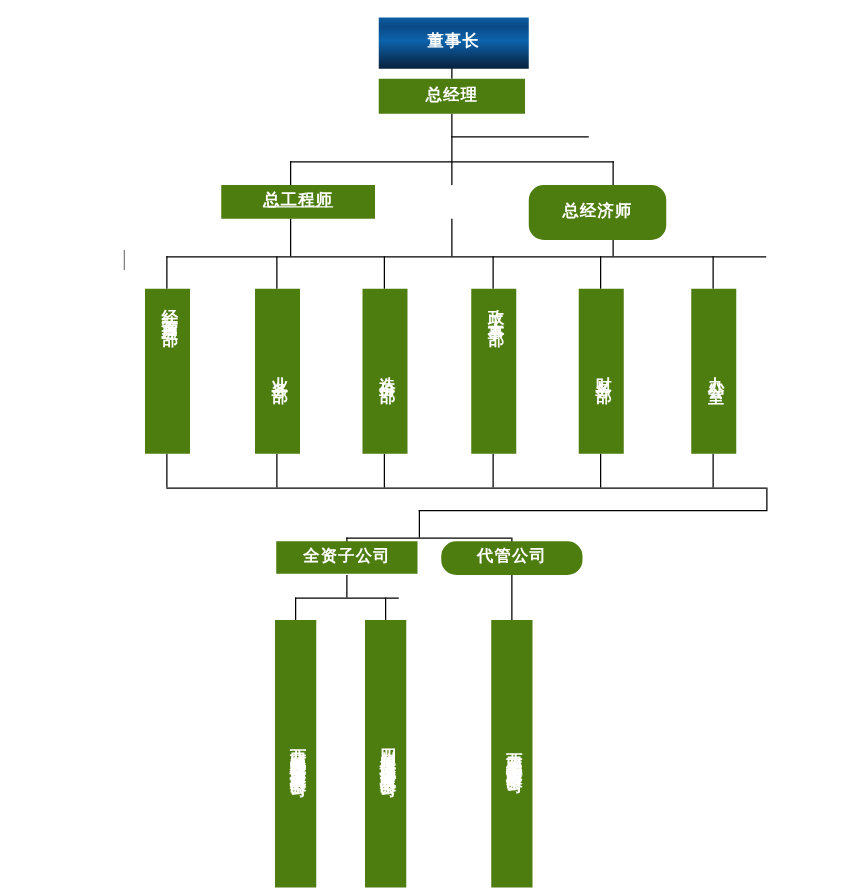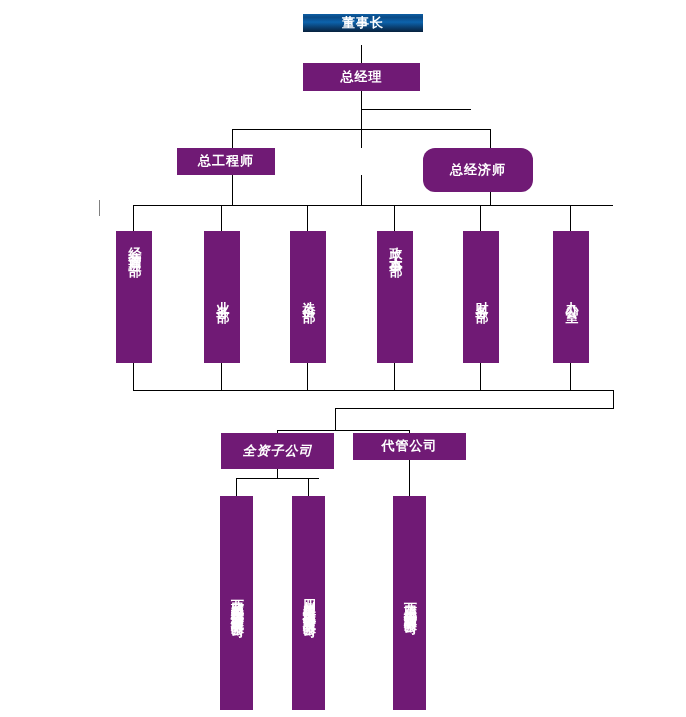--- a/index.html
+++ b/index.html
@@ -14,21 +14,21 @@
     position: relative;
     width: 686px;
     height: 717px;
     background: #ffffff;
     overflow: hidden;
   }
 
   
   .box {
     position: absolute;
-    background: #701a75;
+    background: #4d7c0f;
     color: #ffffff;
     display: flex;
     align-items: center;
     justify-content: center;
     text-align: center;
     box-sizing: border-box;
     font-size: 13px;
     font-weight: 700;
     letter-spacing: 1px;
     line-height: 1.15;
@@ -67,37 +67,37 @@
     width: 1px;
     background: #808080;
     z-index: 1;
   }
 </style>
 </head>
 <body>
 
 <div id="chart">
 
-  <div class="box gradient" style="left:303px; top:14px; width:120px; height:18px;">董事长</div>
+  <div class="box gradient" style="left:303px; top:14px; width:120px; height:41px;">董事长</div>
 
   <div class="ln v" style="left:361px; top:45px; height:18px;"></div>
 
   <div class="box" style="left:303px; top:63px; width:117px; height:28px;">总经理</div>
 
   <div class="ln v" style="left:361px; top:91px; height:38px;"></div>
 
   <div class="ln h" style="left:361px; top:109px; width:110px;"></div>
 
 
   <div class="ln h" style="left:232px; top:129px; width:259px;"></div>
   <div class="ln v" style="left:232px; top:129px; height:19px;"></div>
   <div class="ln v" style="left:361px; top:129px; height:19px;"></div>
   <div class="ln v" style="left:490px; top:129px; height:19px;"></div>
 
-  <div class="box" style="left:177px; top:148px; width:98px; height:27px;">总工程师</div>
+  <div class="box" style="left:177px; top:148px; width:123px; height:27px;text-decoration:underline;">总工程师</div>
   <div class="box" style="left:423px; top:148px; width:110px; height:44px;border-radius:12px;">总经济师</div>
 
   <div class="ln v" style="left:232px; top:175px; height:30px;"></div>
   <div class="ln v" style="left:361px; top:175px; height:30px;"></div>
   <div class="ln v" style="left:490px; top:175px; height:30px;"></div>
 
   <div class="tick" style="left:99px; top:200px; height:16px;"></div>
 
   <div class="ln h" style="left:133px; top:205px; width:480px;"></div>
   <div class="ln v" style="left:133px; top:205px; height:26px;"></div>
@@ -122,22 +122,22 @@
   <div class="ln v" style="left:570px; top:363px; height:27px;"></div>
   <div class="ln h" style="left:133px; top:390px; width:480px;"></div>
   <div class="ln v" style="left:613px; top:390px; height:18px;"></div>
   <div class="ln h" style="left:335px; top:408px; width:279px;"></div>
   <div class="ln v" style="left:335px; top:408px; height:22px;"></div>
 
   <div class="ln h" style="left:277px; top:430px; width:132px;"></div>
   <div class="ln v" style="left:277px; top:430px; height:17px;"></div>
   <div class="ln v" style="left:409px; top:430px; height:17px;"></div>
 
-  <div class="box" style="left:221px; top:433px; width:113px; height:36px;font-style:italic;">全资子公司</div>
-  <div class="box" style="left:353px; top:433px; width:113px; height:27px;">代管公司</div>
+  <div class="box" style="left:221px; top:433px; width:113px; height:26px;">全资子公司</div>
+  <div class="box" style="left:353px; top:433px; width:113px; height:27px;border-radius:12px;">代管公司</div>
 
   <div class="ln v" style="left:277px; top:460px; height:18px;"></div>
   <div class="ln h" style="left:236px; top:478px; width:83px;"></div>
   <div class="ln v" style="left:236px; top:478px; height:18px;"></div>
   <div class="ln v" style="left:308px; top:478px; height:18px;"></div>
 
   <div class="ln v" style="left:409px; top:460px; height:36px;"></div>
 
   <div class="box vertical mid" style="left:220px; top:496px; width:33px; height:214px; letter-spacing:2px;">西藏鉴科工程建设监理有限公司</div>
   <div class="box vertical mid" style="left:292px; top:496px; width:33px; height:214px; letter-spacing:2px;">四川星田建设项目管理有限公司</div>

